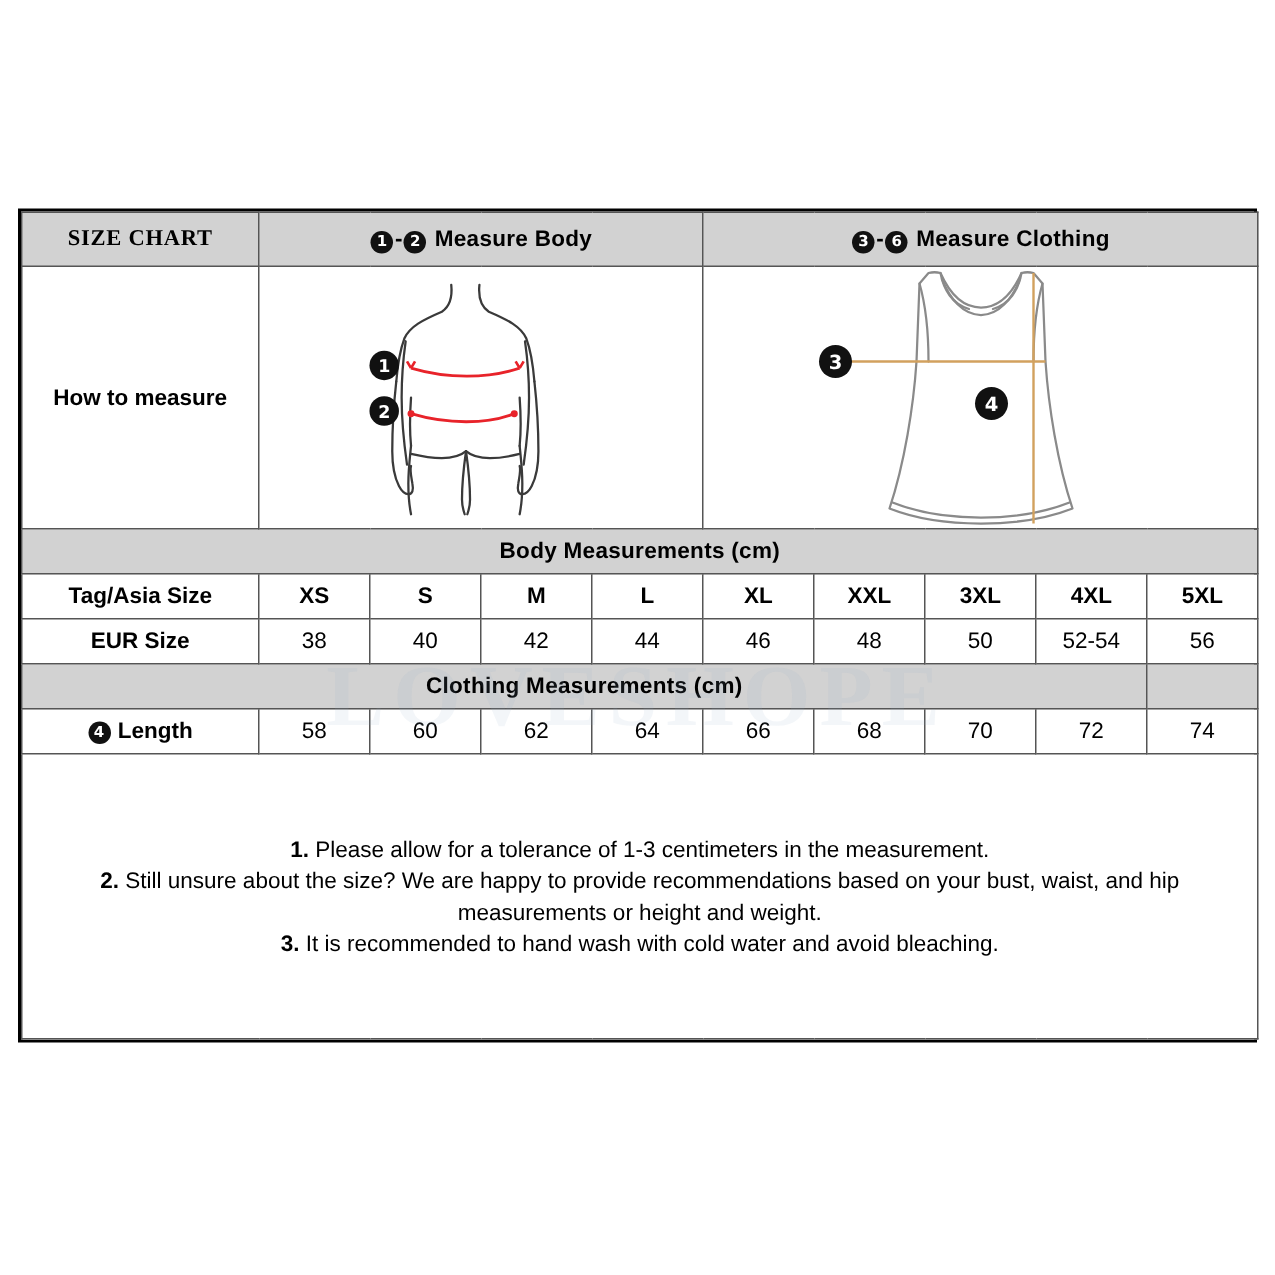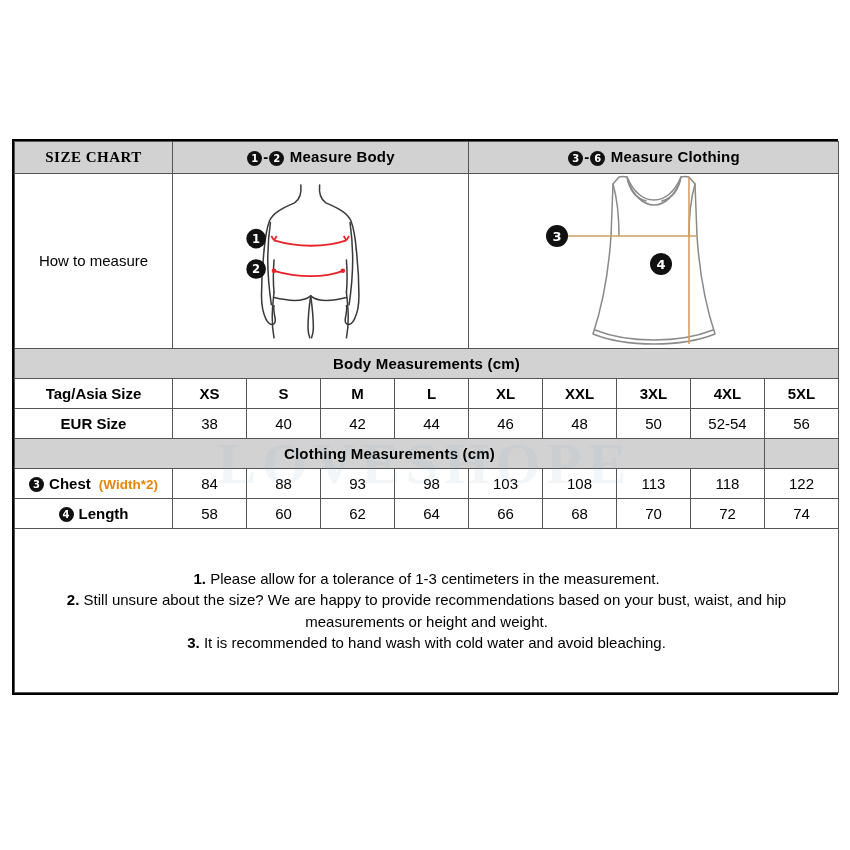--- a/index.html
+++ b/index.html
@@ -51,21 +51,21 @@
     letter-spacing: .2px;
   }
   .sizechart-title {
     font-family: "Liberation Serif", serif;
     font-weight: bold;
     font-size: 19px;
     letter-spacing: .5px;
   }
 
   .howto {
-    font-weight: normal;
+    font-weight: bold;
     font-size: 16px;
   }
 
   .rowlabel {
     font-weight: bold;
     font-size: 16px;
     text-align: center;
   }
   .rowlabel-left {
     text-align: left;
@@ -313,34 +313,20 @@
       <td class="cellval">56</td>
     </tr>
 
 
 
     <tr style="height:30px">
       <td class="band band-title" colspan="9">Clothing Measurements  (cm)</td>
       <td class="band"></td>
     </tr>
 
-    <tr style="height:30px">
-      <td class="rowlabel rowlabel-left">
-        <span class="badge">3</span><span>Chest</span><span class="width2">(Width*2)</span>
-      </td>
-      <td class="cellval">84</td>
-      <td class="cellval">88</td>
-      <td class="cellval">93</td>
-      <td class="cellval">98</td>
-      <td class="cellval">103</td>
-      <td class="cellval">108</td>
-      <td class="cellval">113</td>
-      <td class="cellval">118</td>
-      <td class="cellval">122</td>
-    </tr>
 
     <tr style="height:30px">
       <td class="rowlabel rowlabel-left">
         <span class="badge">4</span><span>Length</span>
       </td>
       <td class="cellval">58</td>
       <td class="cellval">60</td>
       <td class="cellval">62</td>
       <td class="cellval">64</td>
       <td class="cellval">66</td>

